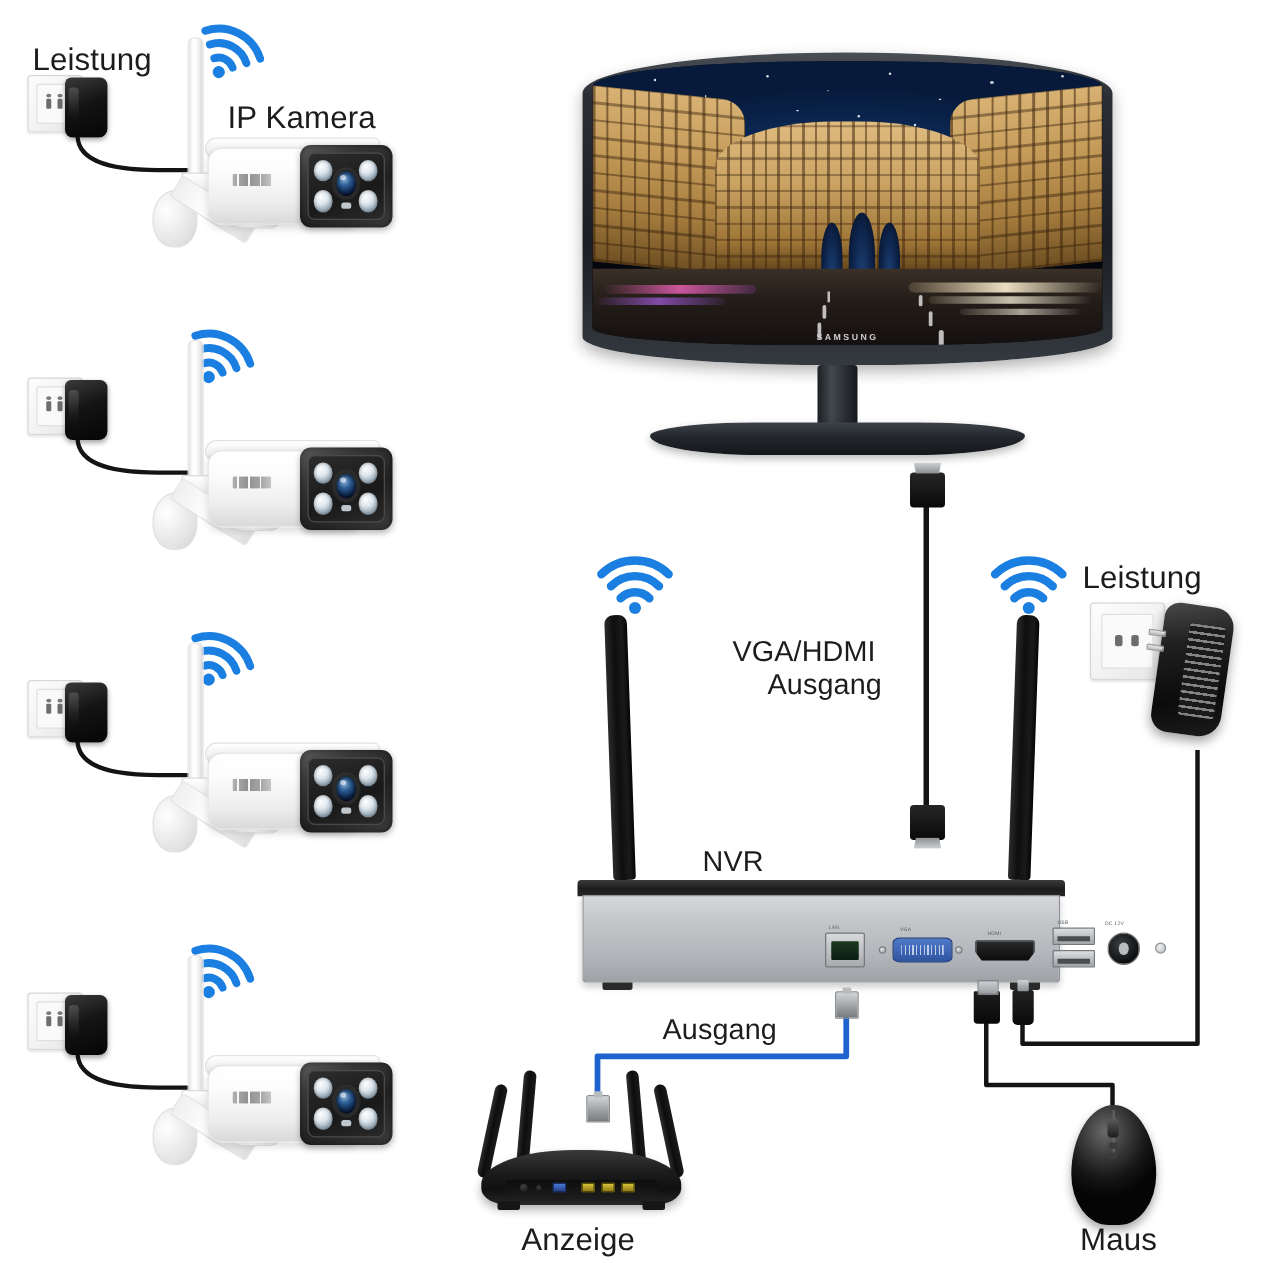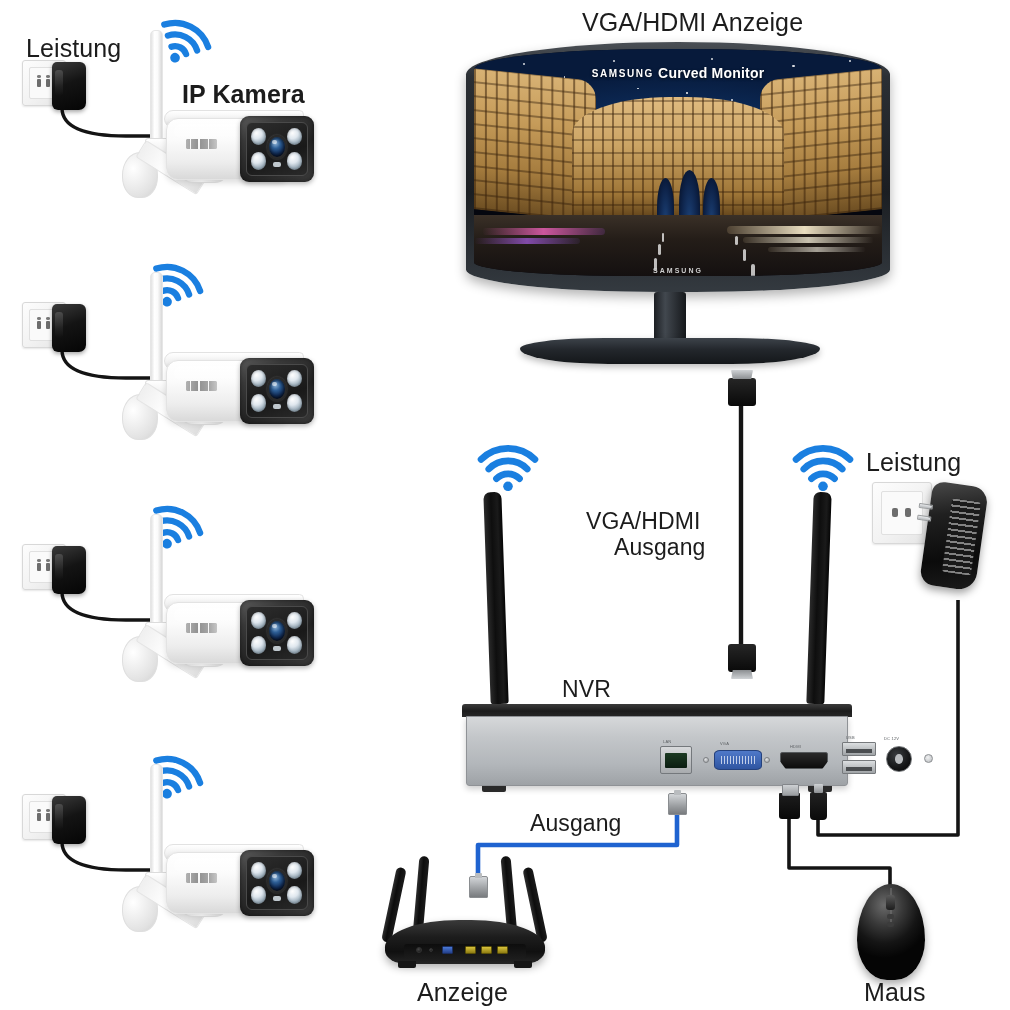--- a/index.html
+++ b/index.html
@@ -453,21 +453,21 @@
   <div class="wifi" style="left:160px; top:6px; width:62px; height:58px;">
     <svg viewBox="0 0 64 60">
         <g transform="rotate(-18 32 46)" fill="none" stroke="#1a7fe0" stroke-linecap="round">
       <circle cx="14" cy="48" r="5" fill="#1a7fe0" stroke="none"></circle>
       <path d="M14 36 A 12 12 0 0 1 26 48" stroke-width="6.5"></path>
       <path d="M14 24 A 24 24 0 0 1 38 48" stroke-width="6.5"></path>
       <path d="M14 12 A 36 36 0 0 1 50 48" stroke-width="6.5"></path>
     </g>
       </svg>
   </div>
-  <div class="lbl lbl-lg" style="left:182px; top:80px;font-weight:bold;">IP Kamera</div>
+  <div class="lbl lbl-lg" style="left:182px; top:80px;">IP Kamera</div>
 
   <div class="cam" style="left:118px; top:30px; width:200px; height:180px;">
     <div class="cam-antenna" style="left:32px; top:0px; width:13px; height:118px;"></div>
     <div class="cam-ant-base" style="left:27px; top:108px; width:24px; height:22px;"></div>
     <div class="cam-bracket-foot" style="left:4px; top:122px; width:36px; height:46px;"></div>
     <div class="cam-bracket-arm" style="left:28px; top:110px; width:72px; height:20px; transform:rotate(32deg); transform-origin:left top;"></div>
     <div class="cam-bracket-arm" style="left:62px; top:140px; width:48px; height:13px; border-radius:0 0 18px 18px;"></div>
     <div class="cam-sunshade" style="left:46px; top:80px; width:140px; height:18px;"></div>
     <div class="cam-body" style="left:48px; top:88px; width:120px; height:62px;">
       <div class="cam-brand"></div>
@@ -606,21 +606,20 @@
         <div class="cam-led tl"></div>
         <div class="cam-led tr"></div>
         <div class="cam-led bl"></div>
         <div class="cam-led br"></div>
         <div class="cam-lens"></div>
         <div class="cam-sensor"></div>
       </div>
     </div>
   </div>
 
-  <div class="lbl lbl-lg" style="left:582px; top:8px;">VGA/HDMI Anzeige</div>
 
   <div class="mon-wrap" style="left:466px; top:42px; width:424px; height:320px;">
     <div class="mon-bezel" style="height:250px;">
       <div class="mon-screen">
         <div class="sky"></div>
 
         <div class="star" style="left:12%;top:6%;width:2px;height:2px;"></div>
         <div class="star" style="left:22%;top:12%;width:1.5px;height:1.5px;"></div>
         <div class="star" style="left:34%;top:5%;width:2px;height:2px;"></div>
         <div class="star" style="left:46%;top:10%;width:1.5px;height:1.5px;"></div>
@@ -648,24 +647,20 @@
           <div class="trail" style="right:2%;top:36%;width:32%;height:6px;background:linear-gradient(270deg,rgba(255,250,235,0),rgba(255,248,225,.75),rgba(255,225,170,.1));"></div>
           <div class="trail" style="right:4%;top:52%;width:24%;height:5px;background:linear-gradient(270deg,rgba(255,250,240,0),rgba(255,250,235,.6),rgba(255,230,180,.08));"></div>
           <div class="lane" style="left:46%;top:30%;width:2.5px;height:9px;"></div>
           <div class="lane" style="left:45%;top:48%;width:3px;height:11px;"></div>
           <div class="lane" style="left:44%;top:70%;width:3.5px;height:13px;"></div>
           <div class="lane" style="left:64%;top:34%;width:2.5px;height:9px;"></div>
           <div class="lane" style="left:66%;top:56%;width:3px;height:12px;"></div>
           <div class="lane" style="left:68%;top:80%;width:3.5px;height:14px;"></div>
         </div>
 
-        <div class="mon-text">
-          <span class="sam">SAMSUNG</span>
-          <span>Curved Monitor</span>
-        </div>
         <div class="mon-logo">SAMSUNG</div>
       </div>
     </div>
     <div class="mon-neck" style="left:188px; top:250px; width:32px; height:58px;"></div>
     <div class="mon-base" style="left:54px; top:296px; width:300px; height:26px;"></div>
   </div>
 
   <div class="conn-hdmi" style="left:728px; top:378px; width:28px; height:28px;">
     <div class="conn-hdmi-tip" style="left:3px; top:-8px; width:22px; height:9px;"></div>
   </div>

